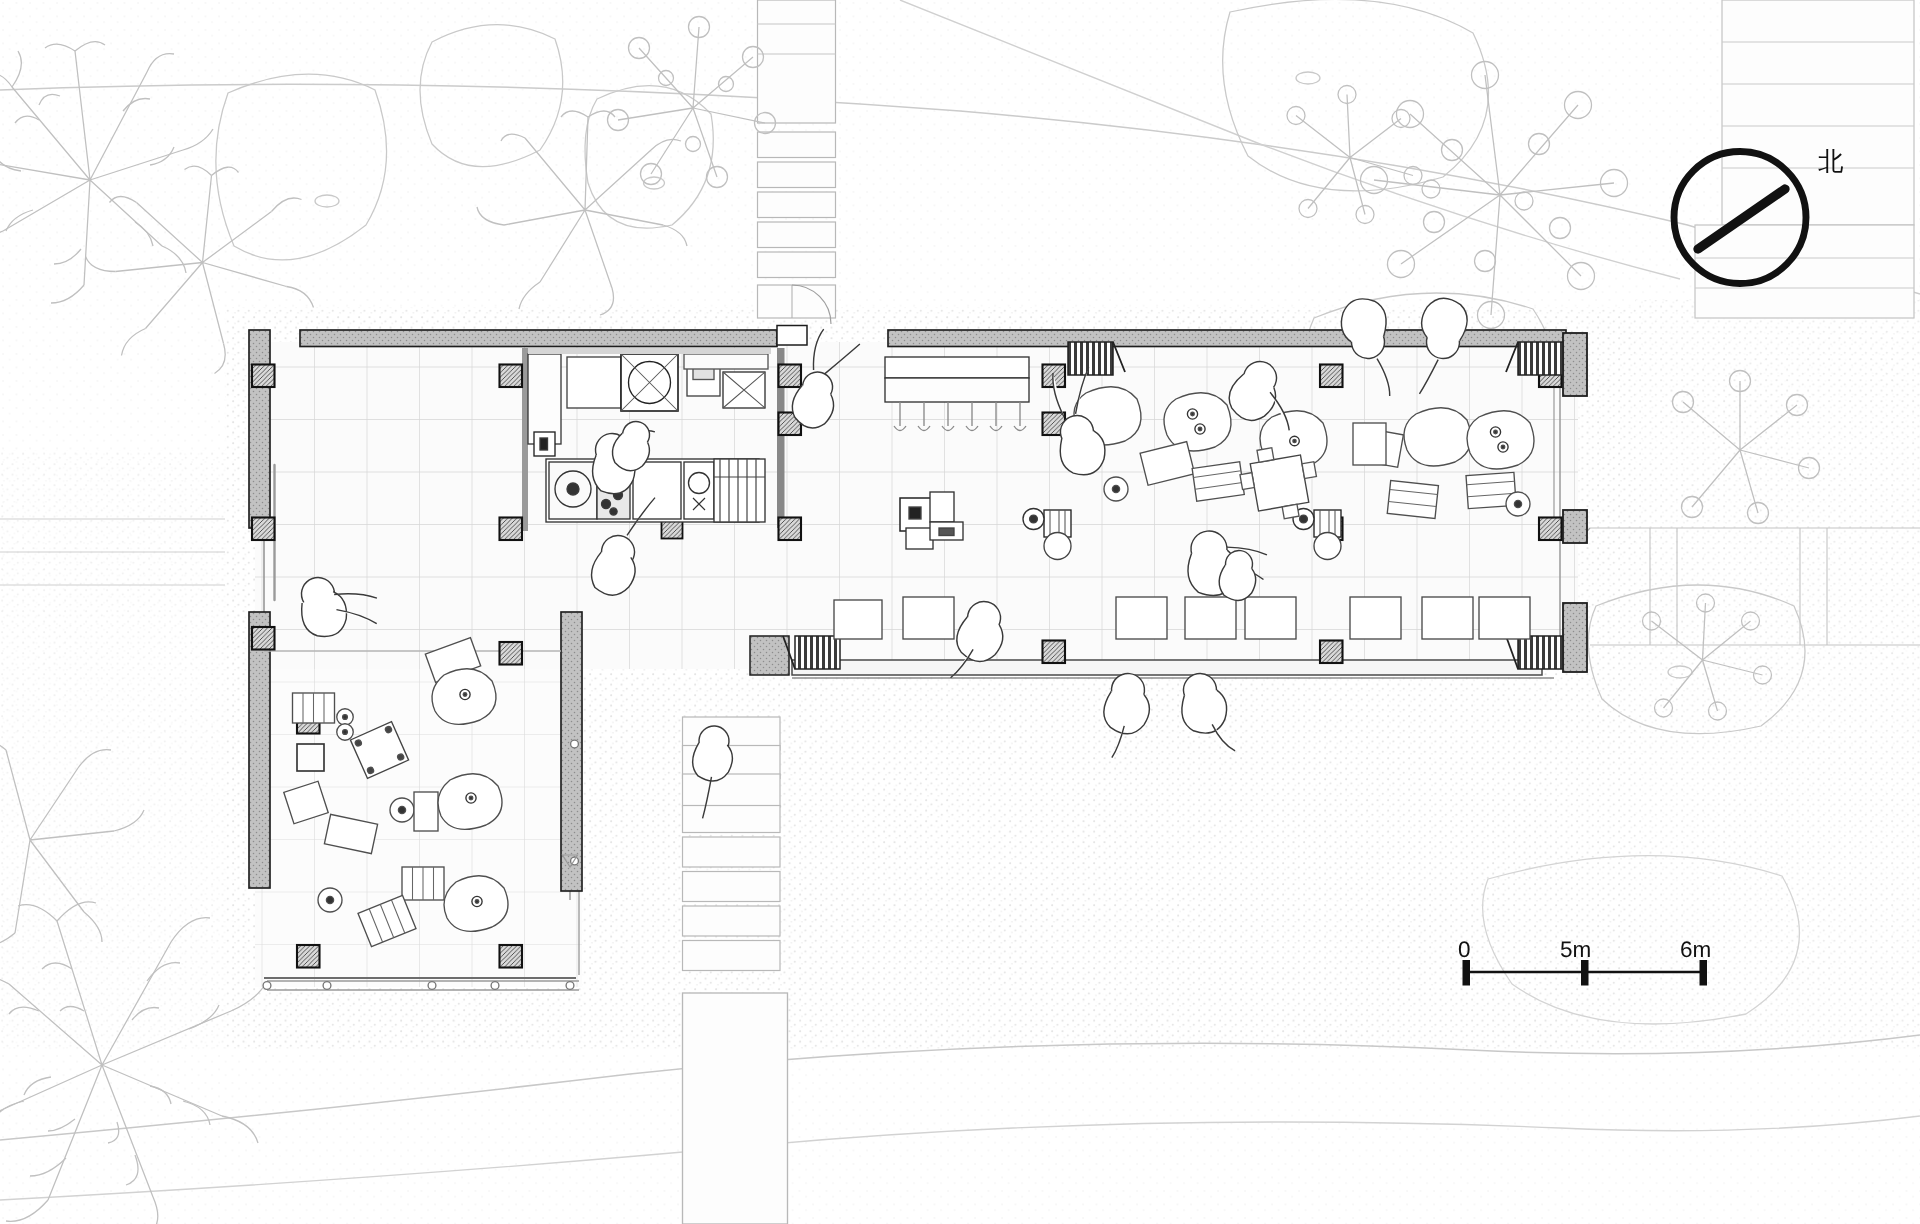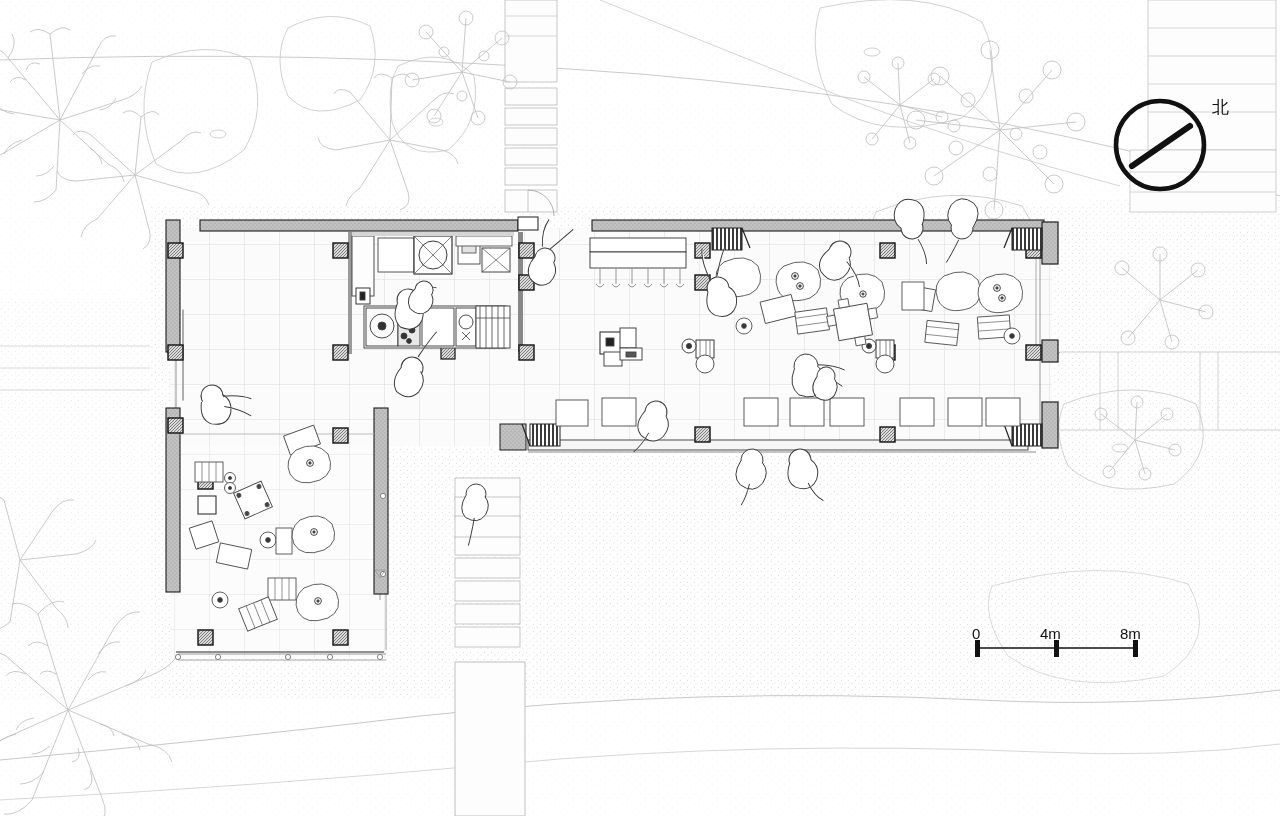--- a/index.html
+++ b/index.html
@@ -613,16 +613,16 @@
   </svg>
   <div class="north-label" style="left:1212px;top:96px;">北</div>
 
   <svg class="layer">
     <line x1="978" y1="648" x2="1136" y2="648" stroke="#111111" stroke-width="1.6"></line>
     <rect x="975" y="640" width="5" height="17" fill="#111111"></rect>
     <rect x="1054" y="640" width="5" height="17" fill="#111111"></rect>
     <rect x="1133" y="640" width="5" height="17" fill="#111111"></rect>
   </svg>
   <div class="scale-label" style="left:972px;top:625px;">0</div>
-  <div class="scale-label" style="left:1040px;top:625px;">4m</div>
-  <div class="scale-label" style="left:1120px;top:625px;">8m</div>
+  <div class="scale-label" style="left:1040px;top:625px;">5m</div>
+  <div class="scale-label" style="left:1120px;top:625px;">6m</div>
 
 </div>
 
 </body></html>

